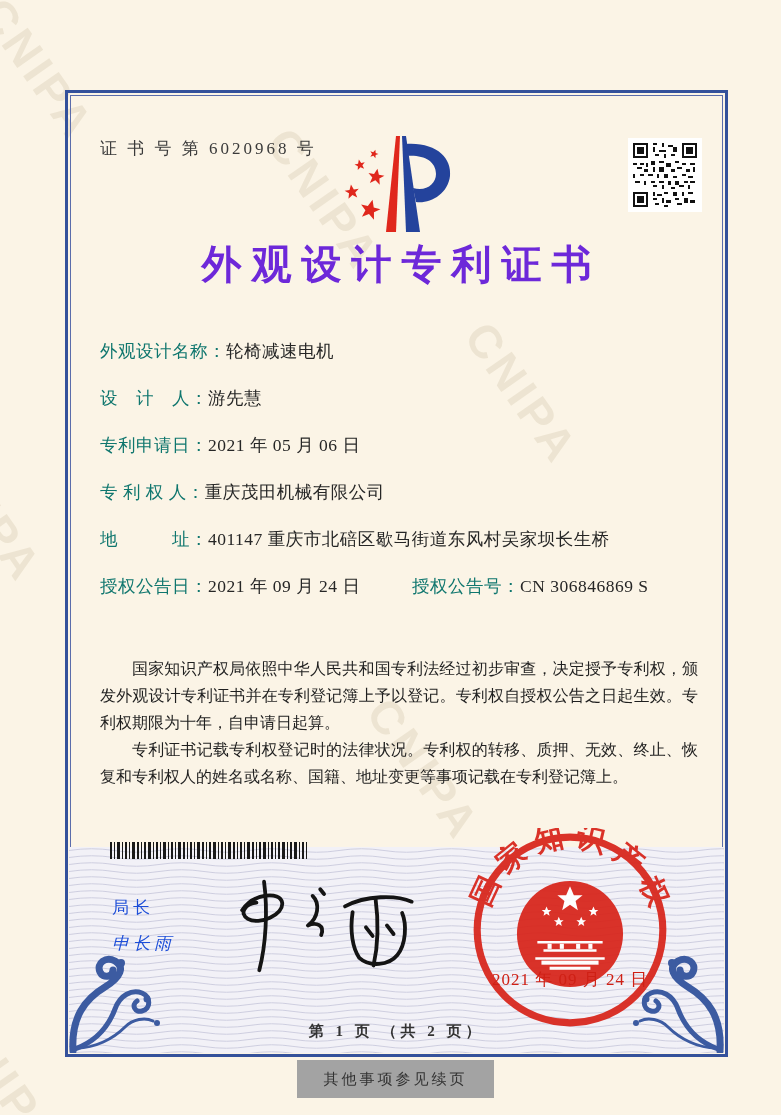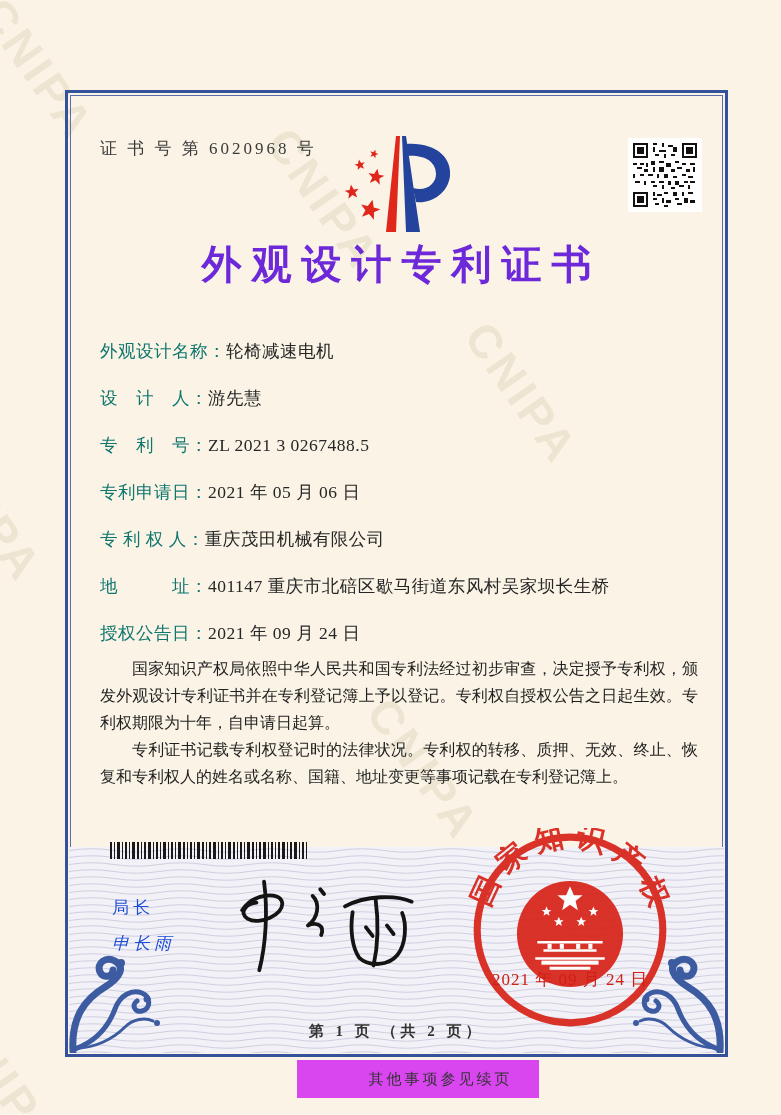--- a/index.html
+++ b/index.html
@@ -71,22 +71,22 @@
   .seal-date{
     position:absolute;left:424px;top:875px;width:180px;
     font-size:17px;letter-spacing:1px;color:#cf2015;white-space:nowrap;
   }
   .page-indicator{
     position:absolute;left:0;top:929px;width:100%;text-align:center;
     font-size:15px;letter-spacing:4px;color:#333;font-weight:bold;
   }
   .note-box{
     position:absolute;left:297px;top:1060px;width:197px;height:38px;
-    background:#d946ef;display:flex;align-items:center;justify-content:center;
-    font-size:15px;letter-spacing:3px;color:#333;padding-left:45px;
+    background:#a3a3a3;display:flex;align-items:center;justify-content:center;
+    font-size:15px;letter-spacing:3px;color:#333;
   }
 </style>
 </head>
 <body>
 
 <div class="watermark" style="left:14px;top:-12px;">CNIPA</div>
 <div class="watermark" style="left:300px;top:118px;">CNIPA</div>
 <div class="watermark" style="left:498px;top:312px;">CNIPA</div>
 <div class="watermark" style="left:-38px;top:430px;">CNIPA</div>
 <div class="watermark" style="left:400px;top:688px;">CNIPA</div>
@@ -158,33 +158,31 @@
   <div class="title">外观设计专利证书</div>
 
   <div class="fields">
     <div class="field-row">
       <span class="f-label">外观设计名称：</span><span class="f-value">轮椅减速电机</span>
     </div>
     <div class="field-row">
       <span class="f-label">设　计　人：</span><span class="f-value">游先慧</span>
     </div>
     <div class="field-row">
-      <span class="f-label">专　利　号：</span><span class="f-value">ZL 2021 3 0267488.5</span>
-    </div>
-    <div class="field-row">
       <span class="f-label">专利申请日：</span><span class="f-value">2021 年 05 月 06 日</span>
     </div>
     <div class="field-row">
       <span class="f-label">专 利 权 人：</span><span class="f-value">重庆茂田机械有限公司</span>
     </div>
     <div class="field-row">
       <span class="f-label">地　　　址：</span><span class="f-value">401147 重庆市北碚区歇马街道东风村吴家坝长生桥</span>
     </div>
     <div class="field-row">
       <span><span class="f-label">授权公告日：</span><span class="f-value">2021 年 09 月 24 日</span></span>
+      <span class="f-second"><span class="f-label">授权公告号：</span><span class="f-value">CN 306846869 S</span></span>
     </div>
   </div>
 
   <div class="body-text">
     <p>国家知识产权局依照中华人民共和国专利法经过初步审查，决定授予专利权，颁发外观设计专利证书并在专利登记簿上予以登记。专利权自授权公告之日起生效。专利权期限为十年，自申请日起算。</p>
     <p>专利证书记载专利权登记时的法律状况。专利权的转移、质押、无效、终止、恢复和专利权人的姓名或名称、国籍、地址变更等事项记载在专利登记簿上。</p>
   </div>
 
   <svg class="barcode" viewBox="0 0 200 18" preserveAspectRatio="none" xmlns="http://www.w3.org/2000/svg">
     <g fill="#191919">

